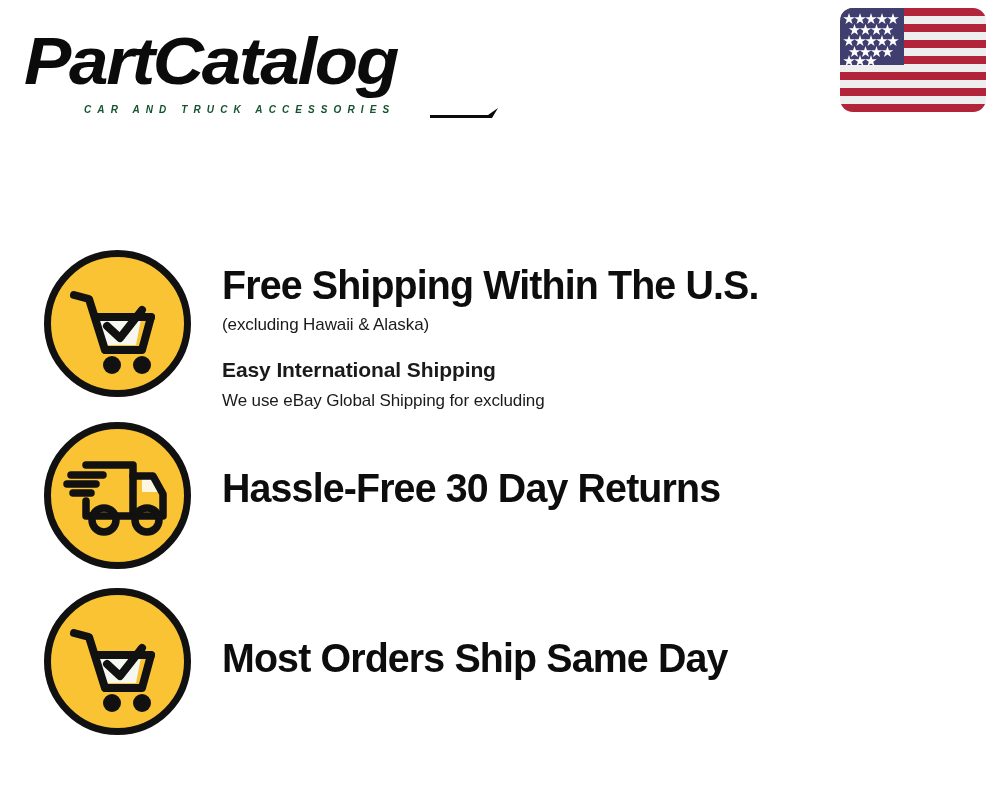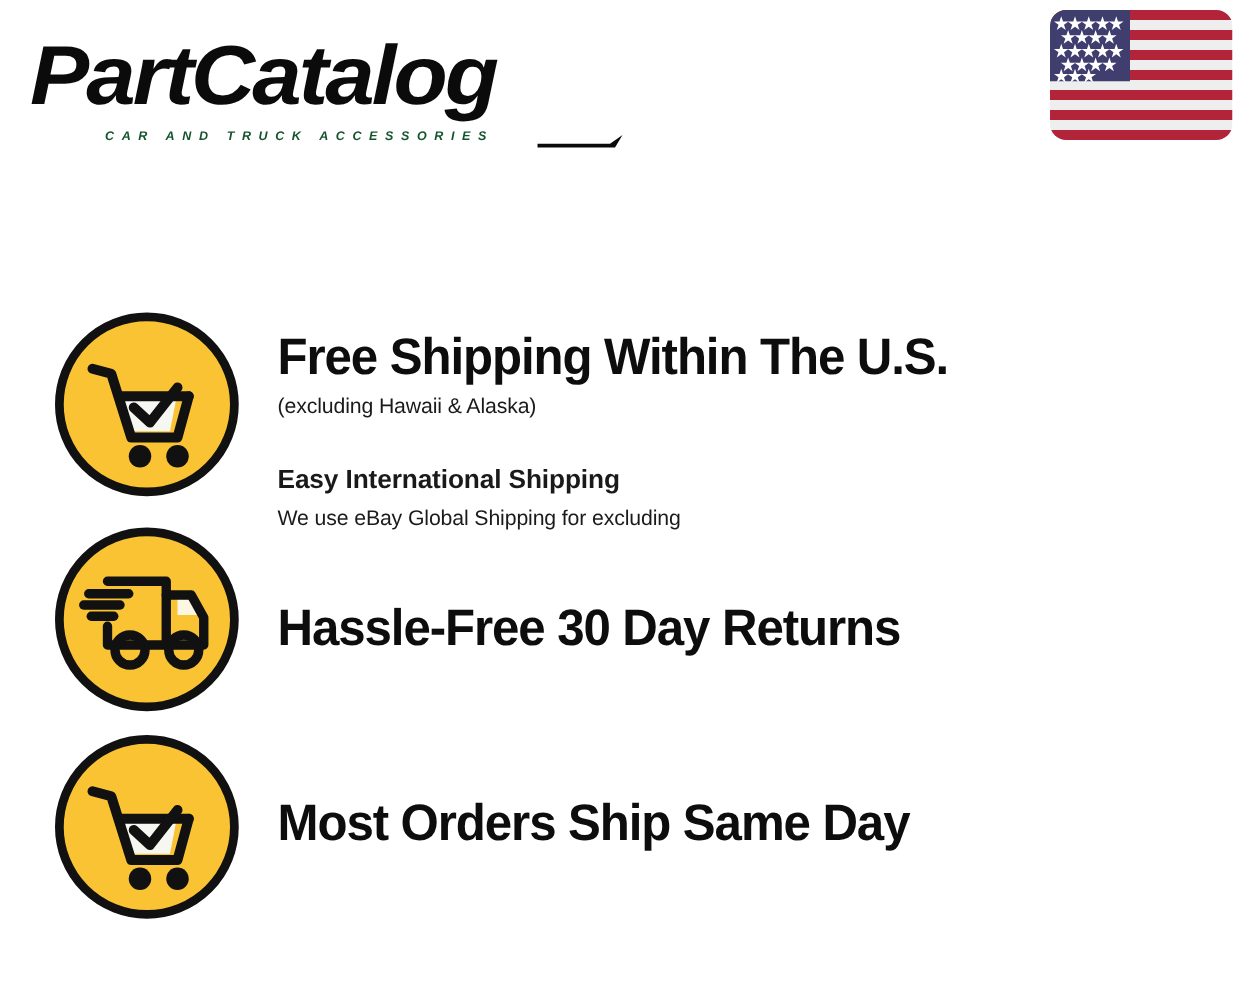--- a/index.html
+++ b/index.html
@@ -145,29 +145,29 @@
     line-height: 32px;
     letter-spacing: -0.1px;
     color: #1a1a1a;
     white-space: nowrap;
     margin-top: 3px;
   }
   .feature-sub.strong {
     font-weight: bold;
     font-size: 21px;
     line-height: 30px;
-    margin-top: 28px;
+    margin-top: 14px;
   }
   .feature-sub.plain {
     margin-top: 0px;
   }
 
   
   .row-0 .feature-text { top: 14px; }
-  .row-1 .feature-text { top: 61px; }
+  .row-1 .feature-text { top: 47px; }
   .row-2 .feature-text { top: 49px; }
 </style>
 </head>
 <body>
 
 <div class="header">
 
   <div class="brand-logo">
     <div class="brand-wordmark">PartCatalog</div>
     <div class="brand-tagline">CAR AND TRUCK ACCESSORIES</div>

